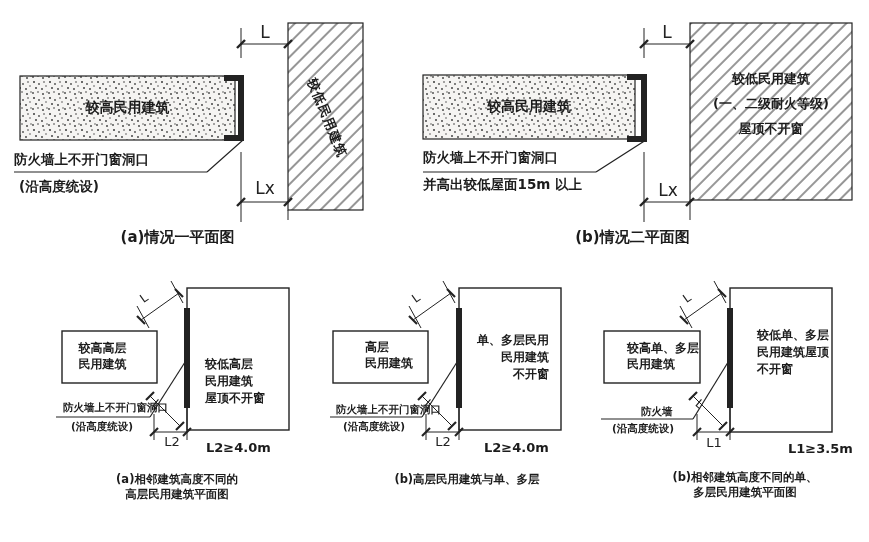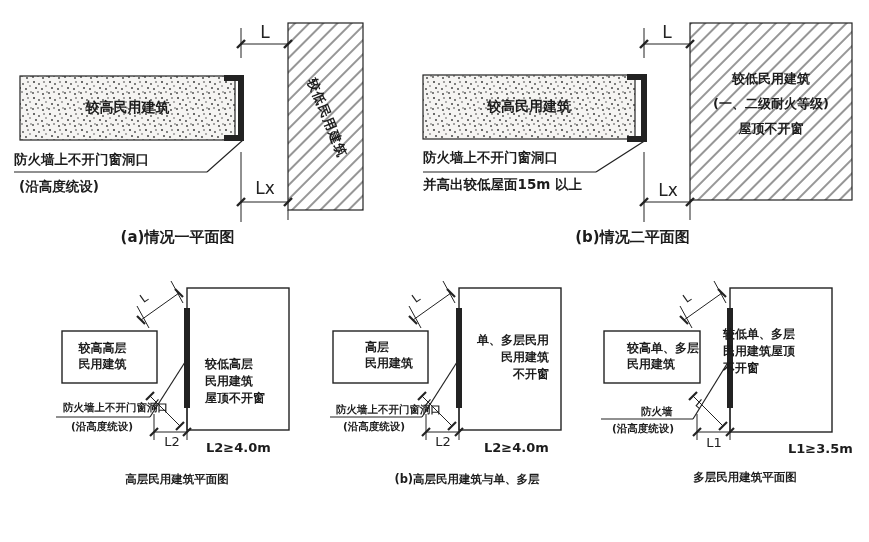--- a/index.html
+++ b/index.html
@@ -209,20 +209,21 @@
   <div>民用建筑</div>
   <div>屋顶不开窗</div>
 </div>
 <div class="txt dimS rotUp" style="left:141px;top:291px;">L</div>
 <div class="txt dimS rotDn" style="left:153px;top:397px;">L</div>
 <div class="txt s11" style="left:63px;top:401px;">防火墙上不开门窗洞口</div>
 <div class="txt s11" style="left:71px;top:420px;">(沿高度统设)</div>
 <div class="txt dimS ctr" style="left:155px;top:434px;width:34px;font-size:13px;">L2</div>
 <div class="txt s13" style="left:206px;top:440px;">L2≥4.0m</div>
 <div class="txt s115 ctr" style="left:92px;top:472px;width:170px;line-height:15px;">
+  <div>(a)相邻建筑高度不同的</div>
   <div>高层民用建筑平面图</div>
 </div>
 
 <div class="txt s12" style="left:365px;top:339px;line-height:16px;">
   <div>高层</div>
   <div>民用建筑</div>
 </div>
 <div class="txt s12" style="left:477px;top:332px;line-height:17px;text-align:right;">
   <div>单、多层民用</div>
   <div>民用建筑</div>
@@ -235,28 +236,29 @@
 <div class="txt dimS ctr" style="left:426px;top:434px;width:34px;font-size:13px;">L2</div>
 <div class="txt s13" style="left:484px;top:440px;">L2≥4.0m</div>
 <div class="txt s115 ctr" style="left:382px;top:472px;width:170px;line-height:15px;">
   <div>(b)高层民用建筑与单、多层</div>
 </div>
 
 <div class="txt s12" style="left:627px;top:340px;line-height:16px;">
   <div>较高单、多层</div>
   <div>民用建筑</div>
 </div>
-<div class="txt s12" style="left:723px;top:327px;line-height:17px;font-family:Liberation Mono, monospace;">
+<div class="txt s12" style="left:757px;top:327px;line-height:17px;">
   <div>较低单、多层</div>
   <div>民用建筑屋顶</div>
   <div>不开窗</div>
 </div>
 <div class="txt dimS rotUp" style="left:684px;top:291px;">L</div>
 <div class="txt dimS rotDn" style="left:696px;top:397px;">L</div>
 <div class="txt s11" style="left:641px;top:405px;">防火墙</div>
 <div class="txt s11" style="left:612px;top:422px;">(沿高度统设)</div>
 <div class="txt dimS ctr" style="left:698px;top:435px;width:32px;font-size:13px;">L1</div>
 <div class="txt s13" style="left:788px;top:441px;">L1≥3.5m</div>
 <div class="txt s115 ctr" style="left:655px;top:470px;width:180px;line-height:15px;">
+  <div>(b)相邻建筑高度不同的单、</div>
   <div>多层民用建筑平面图</div>
 </div>
 
 </div>
 
 </body></html>

